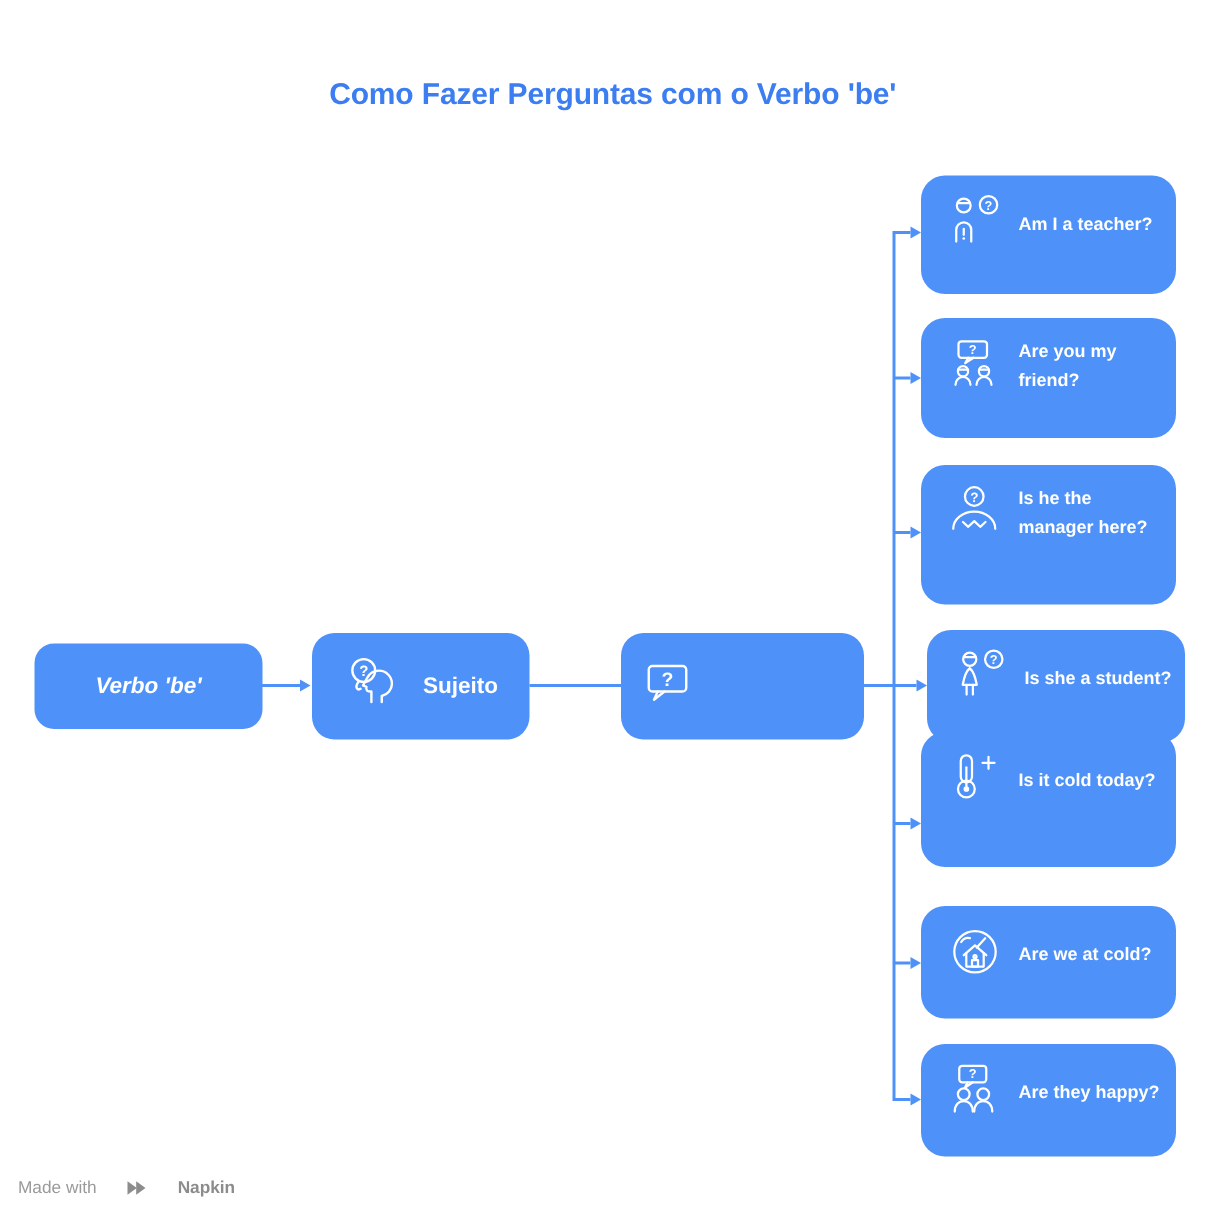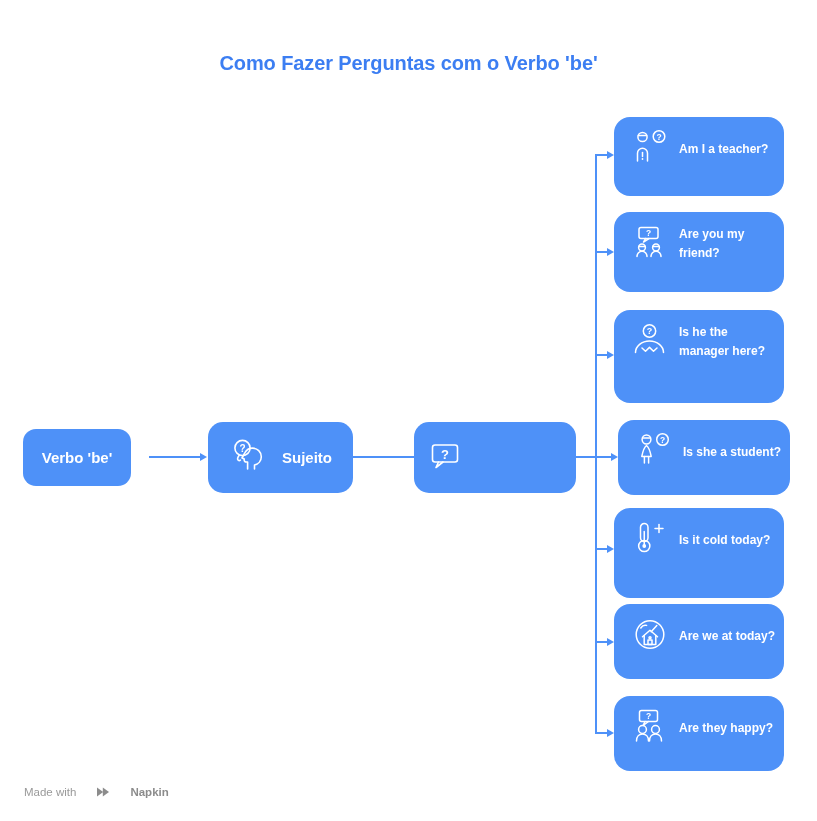--- a/index.html
+++ b/index.html
@@ -14,49 +14,49 @@
   }
   .node {
     position:absolute; background:#4E91F8; color:#ffffff; border-radius:15px;
     box-sizing:border-box;
   }
   .mrow { height:100%; display:flex; align-items:center; gap:12px; }
   .mlabel { font-size:15px; font-weight:700; line-height:18px; }
   .center-label { justify-content:center; }
 
   
-  .verbo   { left:23px;  top:429px; width:108px; height:57px; border-radius:13px; }
+  .verbo   { left:23px;  top:429px; width:152px; height:57px; border-radius:13px;font-style:italic; }
   .sujeito { left:208px; top:422px; width:145px; height:71px; padding-left:22px; }
   .resto   { left:414px; top:422px; width:162px; height:71px; padding-left:14px; }
 
   
   .qbox { left:614px; width:170px; border-radius:16px; padding:8px 8px 0 17px; }
   .q1 { top:117px; height:79px; }
   .q2 { top:212px; height:80px; }
   .q3 { top:310px; height:93px; }
   .q4 { top:420px; height:75px; left:618px; width:172px; }
-  .q5 { top:508px; height:90px; }
+  .q5 { top:488px; height:90px; }
   .q6 { top:604px; height:75px; }
   .q7 { top:696px; height:75px; }
   .qrow { display:flex; align-items:center; gap:10px; height:48px; }
   .qlabel { font-size:12px; font-weight:700; line-height:19px; }
   .nowrap { white-space:nowrap; }
   .qicon { flex:none; }
 
   
   .hline { position:absolute; height:2px; background:#4E91F8; }
   .vline { position:absolute; width:2px; background:#4E91F8; }
   .ahead {
     position:absolute; width:0; height:0;
     border-top:4.5px solid transparent; border-bottom:4.5px solid transparent;
     border-left:7px solid #4E91F8;
   }
 
   .watermark {
-    position:absolute; left:24px; top:786px; display:flex; align-items:center;
+    position:absolute; left:12px; top:786px; display:flex; align-items:center;
     gap:20px; font-size:11.5px; color:#9A9A9A;
   }
   .wm-brand { font-weight:700; color:#8C8C8C; }
 
   svg text { font-family:"Liberation Sans","DejaVu Sans",sans-serif; font-weight:700; fill:#ffffff; }
 </style>
 </head>
 <body>
 
 <div class="canvas">
@@ -206,21 +206,21 @@
         <svg width="38" height="38" viewBox="0 0 38 38" fill="none" stroke="#ffffff" stroke-width="1.5" stroke-linecap="round" stroke-linejoin="round">
           <circle cx="19" cy="19.5" r="13.8"></circle>
           <path d="M9.8 13 q2.2-3.6 5.8-2.6"></path>
           <path d="M25.8 10.5 l-5.6 6.2"></path>
           <path d="M11.5 21.8 l7.5-6.5 l7.5 6.5"></path>
           <path d="M13.2 20.4 v9 h11.6 v-9"></path>
           <rect x="17" y="25" width="4" height="4.4"></rect>
           <circle cx="19" cy="22.8" r="1"></circle>
         </svg>
       </span>
-      <span class="qlabel nowrap">Are we at today?</span>
+      <span class="qlabel nowrap">Are we at cold?</span>
     </div>
   </div>
 
   <div class="node qbox q7">
     <div class="qrow">
       <span class="qicon">
         <svg width="38" height="38" viewBox="0 0 38 38" fill="none" stroke="#ffffff" stroke-width="1.5" stroke-linecap="round" stroke-linejoin="round">
           <rect x="8.5" y="3.5" width="18" height="11" rx="2"></rect>
           <path d="M14 14.5 l-1.8 3.8 l5.3-3.8"></path>
           <text x="17.5" y="11.8" font-size="8.5" text-anchor="middle" stroke="none">?</text>

